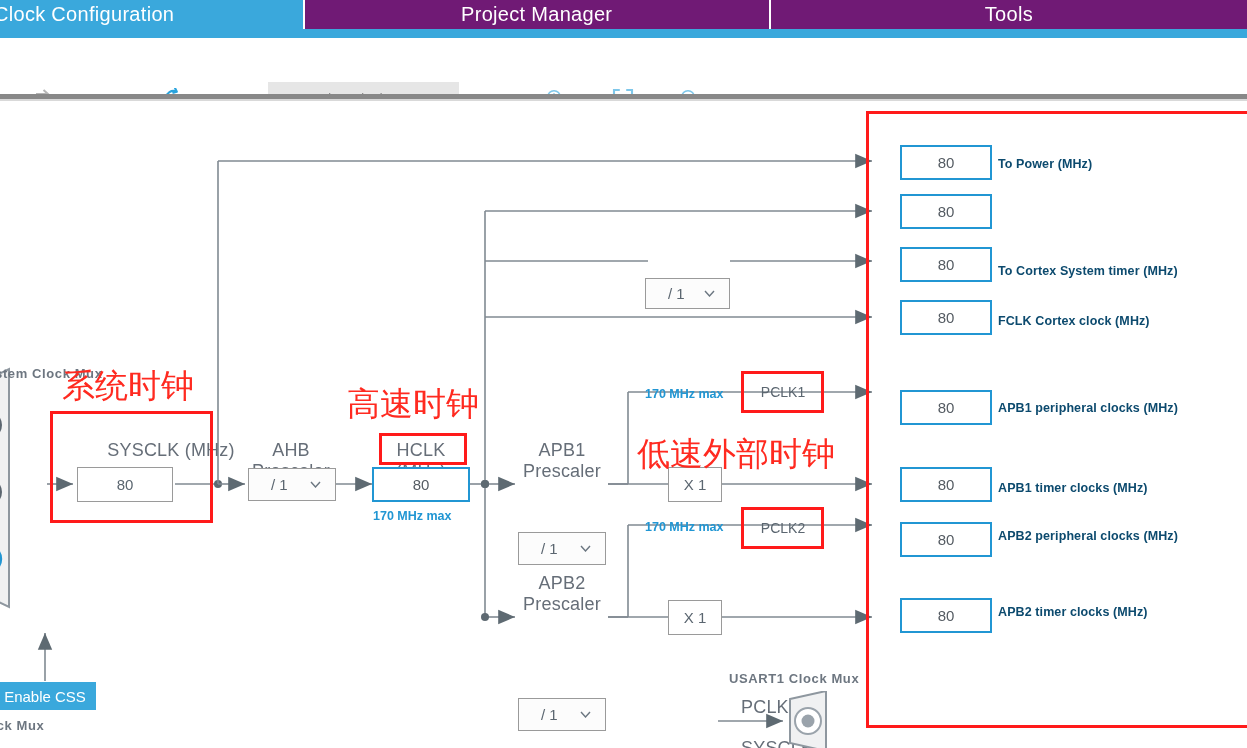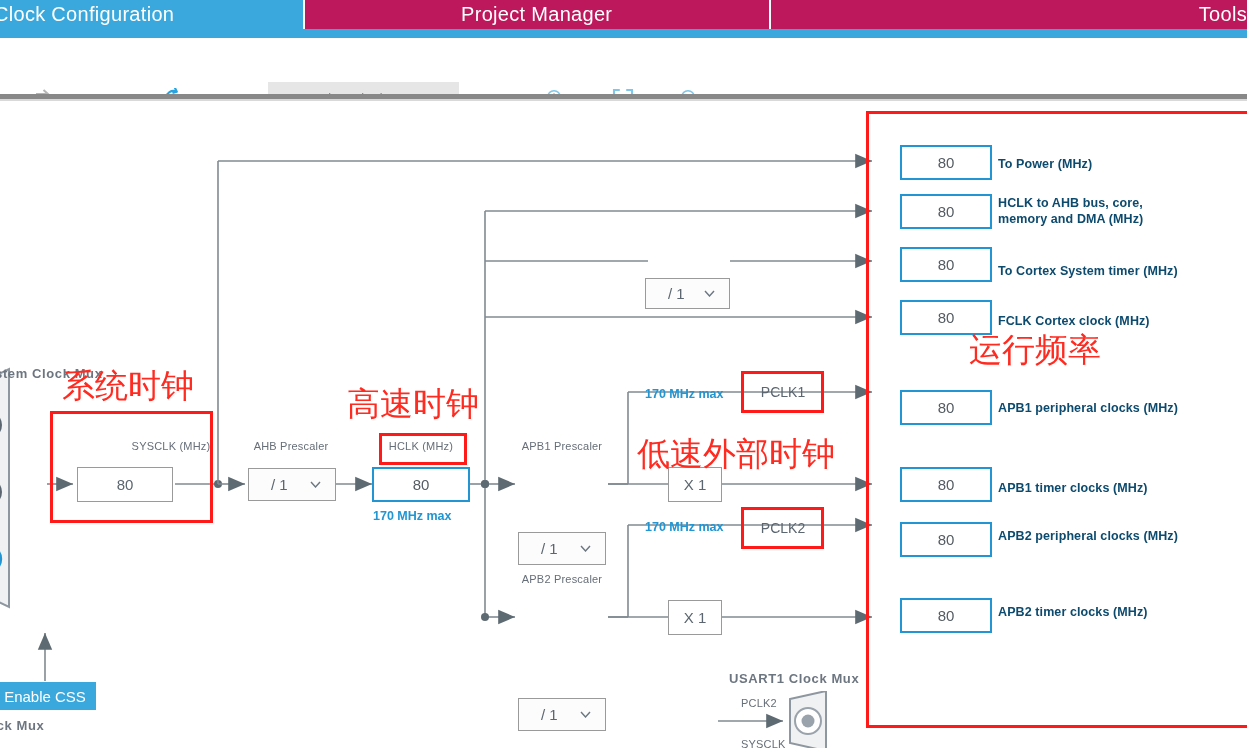--- a/index.html
+++ b/index.html
@@ -32,30 +32,30 @@
     align-items: center;
     justify-content: center;
     color: #ffffff;
     font-size: 20px;
     letter-spacing: 0.3px;
     box-sizing: border-box;
     user-select: none;
     white-space: nowrap;
   }
   .tab.active { background: #3aa8dc; }
-  .tab.inactive { background: #be185d; }
+  .tab.inactive { background: #701a75; }
   .tab-sep {
     width: 2px;
     height: 29px;
     background: #ffffff;
   }
   #tab-clock { width: 305px; justify-content: flex-start; padding-left: 0; }
   #tab-clock span { margin-left: -6px; }
   #tab-project { width: 468px; }
-  #tab-tools  { width: 480px; justify-content: flex-end; }
+  #tab-tools  { width: 480px; }
 
   #tabbar-underline {
     position: absolute;
     left: 0; top: 29px;
     width: 1247px; height: 9px;
     background: #3aa8dc;
   }
 
   
   #toolbar {
@@ -166,21 +166,21 @@
 
   .outlabel {
     color: #0c4a6e;
     font-size: 12.5px;
     font-weight: bold;
     line-height: 16px;
     letter-spacing: 0.1px;
   }
   .diaglabel {
     color: #666e78;
-    font-size: 11px;
+    font-size: 18px;
     letter-spacing: 0.2px;
   }
   .diaglabel-b {
     color: #6d7680;
     font-size: 13px;
     font-weight: bold;
     letter-spacing: 0.6px;
   }
   .maxlabel {
     color: #2196d3;
@@ -413,22 +413,20 @@
         <path d="M4 8 L40 0 L40 60 L4 52 Z" fill="#f0f1f2" stroke="#8e979f" stroke-width="2"></path>
         <circle cx="22" cy="30" r="13" fill="#ffffff" stroke="#9aa3ab" stroke-width="2"></circle>
         <circle cx="22" cy="30" r="6.5" fill="#9aa3ab"></circle>
       </svg>
     </div>
 
     <div class="abs valbox" style="left:900px; top:44px; width:92px; height:35px;">80</div>
     <div class="abs outlabel" style="left:998px; top:55px;">To Power (MHz)</div>
 
     <div class="abs valbox" style="left:900px; top:93px; width:92px; height:35px;">80</div>
-    <div class="abs outlabel" style="left:998px; top:94px; white-space:pre-line; width:240px;">HCLK to AHB bus, core,
-memory and DMA (MHz)</div>
 
     <div class="abs valbox" style="left:900px; top:146px; width:92px; height:35px;">80</div>
     <div class="abs outlabel" style="left:998px; top:162px;">To Cortex System timer (MHz)</div>
 
     <div class="abs valbox" style="left:900px; top:199px; width:92px; height:35px;">80</div>
     <div class="abs outlabel" style="left:998px; top:212px;">FCLK Cortex clock (MHz)</div>
 
     <div class="abs valbox" style="left:900px; top:289px; width:92px; height:35px;">80</div>
     <div class="abs outlabel" style="left:998px; top:299px;text-align:right;">APB1 peripheral clocks (MHz)</div>
 
@@ -443,16 +441,15 @@
 
     <div class="abs redrect" style="left:50px; top:310px; width:163px; height:112px;"></div>
     <div class="abs redrect" style="left:379px; top:332px; width:88px; height:32px;"></div>
     <div class="abs redrect" style="left:741px; top:270px; width:83px; height:42px;"></div>
     <div class="abs redrect" style="left:741px; top:406px; width:83px; height:42px;"></div>
     <div class="abs redrect" style="left:866px; top:10px; width:496px; height:617px;"></div>
 
     <div class="abs redtext" style="left:347px; top:286px;">高速时钟</div>
     <div class="abs redtext" style="left:62px; top:268px;">系统时钟</div>
     <div class="abs redtext" style="left:637px; top:336px;">低速外部时钟</div>
-    <div class="abs redtext" style="left:969px; top:232px;">运行频率</div>
 
   </div>
 </div>
 
 </body></html>

